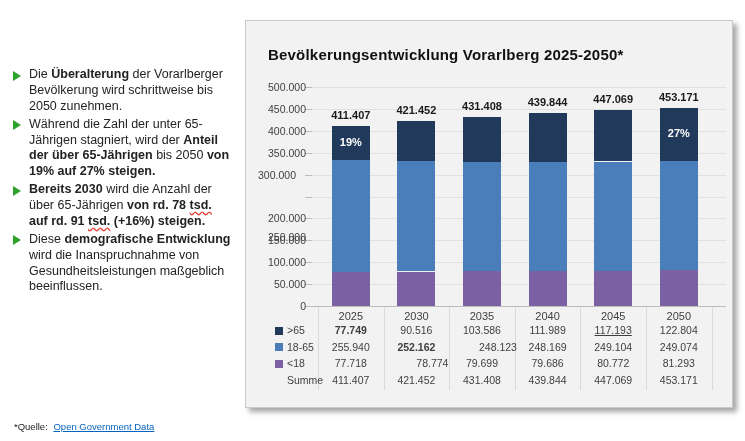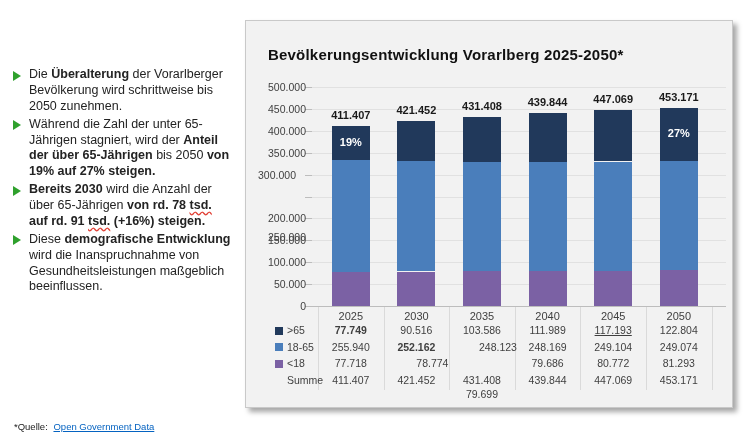--- a/index.html
+++ b/index.html
@@ -181,21 +181,21 @@
         <div class="cell" style="left: 72px; width: 65.6px; top: 319.5px;">255.940</div>
         <div class="cell" style="left: 137.6px; width: 65.6px; top: 319.5px; font-weight: bold;">252.162</div>
         <div class="cell" style="left: 203.2px; width: 65.6px; top: 319.5px; margin-left: 16px;">248.123</div>
         <div class="cell" style="left: 268.8px; width: 65.6px; top: 319.5px;">248.169</div>
         <div class="cell" style="left: 334.4px; width: 65.6px; top: 319.5px;">249.104</div>
         <div class="cell" style="left: 400px; width: 65.6px; top: 319.5px;">249.074</div>
         <div class="lgd" style="left: 29px; top: 338.5px; background: rgb(123, 97, 164);"></div>
         <div class="rowlab" style="left: 41px; top: 336px;">&lt;18</div>
         <div class="cell" style="left: 72px; width: 65.6px; top: 336px;">77.718</div>
         <div class="cell" style="left: 137.6px; width: 65.6px; top: 336px; padding-left: 32px;">78.774</div>
-        <div class="cell" style="left: 203.2px; width: 65.6px; top: 336px; margin-top: 31px;">79.699</div>
+        <div class="cell" style="left: 203.2px; width: 65.6px; top: 336px;">79.699</div>
         <div class="cell" style="left: 268.8px; width: 65.6px; top: 336px;">79.686</div>
         <div class="cell" style="left: 334.4px; width: 65.6px; top: 336px;">80.772</div>
         <div class="cell" style="left: 400px; width: 65.6px; top: 336px;">81.293</div>
         <div class="rowlab" style="left: 41px; top: 352.5px;">Summe</div>
         <div class="cell" style="left: 72px; width: 65.6px; top: 352.5px;">411.407</div>
         <div class="cell" style="left: 137.6px; width: 65.6px; top: 352.5px;">421.452</div>
         <div class="cell" style="left: 203.2px; width: 65.6px; top: 352.5px;">431.408</div>
         <div class="cell" style="left: 268.8px; width: 65.6px; top: 352.5px;">439.844</div>
         <div class="cell" style="left: 334.4px; width: 65.6px; top: 352.5px;">447.069</div>
         <div class="cell" style="left: 400px; width: 65.6px; top: 352.5px;">453.171</div>

